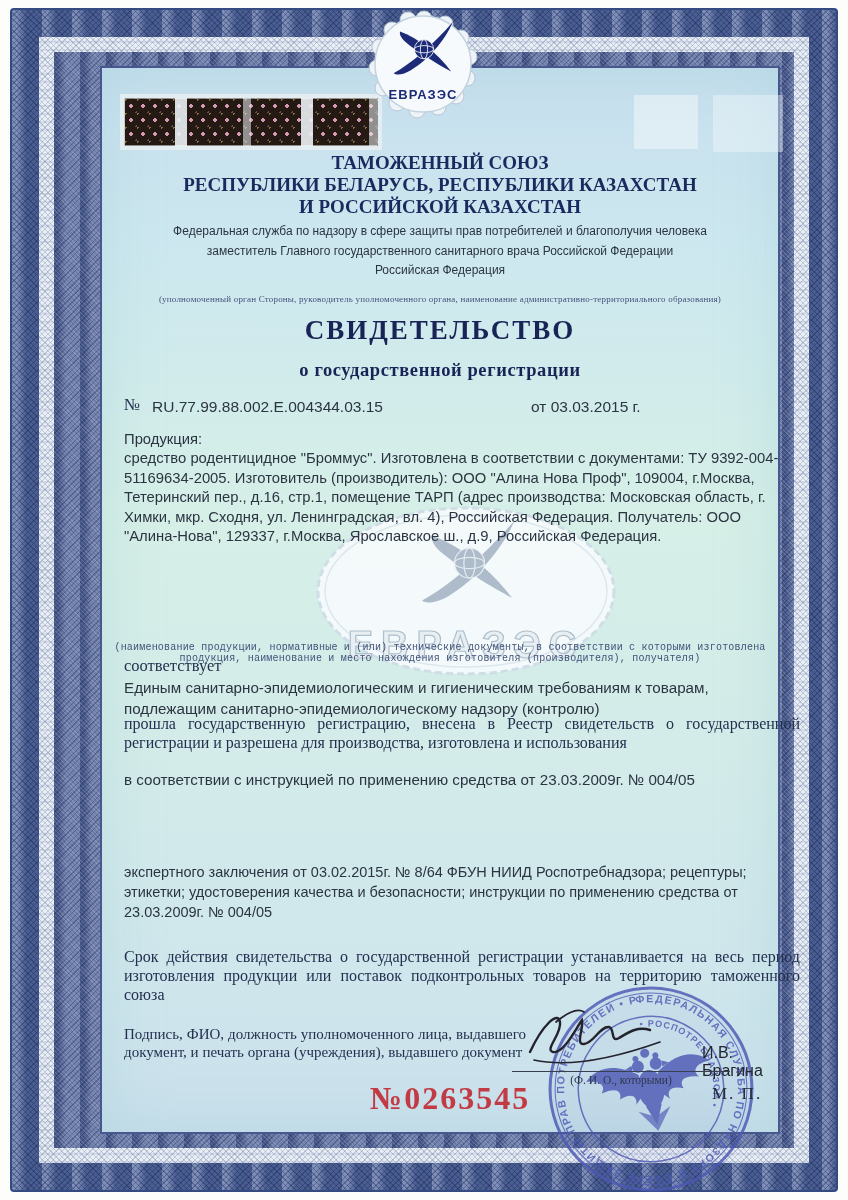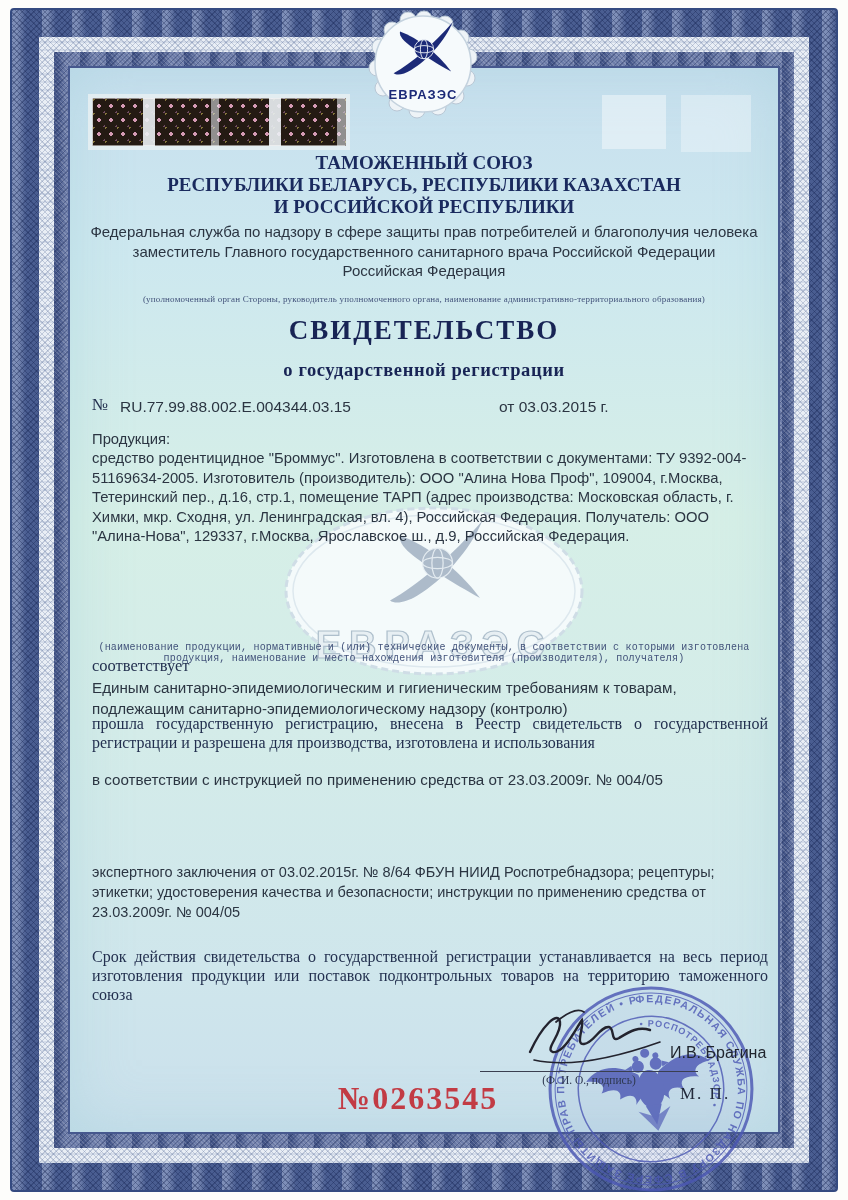--- a/index.html
+++ b/index.html
@@ -20,30 +20,30 @@
         repeating-linear-gradient(-45deg, rgba(96,116,158,.30) 0 1px, transparent 1px 4px),
         repeating-linear-gradient(0deg, rgba(120,140,180,.18) 0 2px, transparent 2px 8px);}
   .b3{height:100%;padding:16px;box-sizing:border-box;
       background-color:#57699c;
       background-image:
         repeating-linear-gradient(-45deg, rgba(18,32,78,.32) 0 1px, transparent 1px 4px),
         repeating-linear-gradient(45deg, rgba(255,255,255,.16) 0 1px, transparent 1px 3px),
         repeating-linear-gradient(90deg, rgba(24,40,88,.30) 0 4px, rgba(255,255,255,.14) 12px 26px);}
   .content{position:relative;height:100%;box-sizing:border-box;
       box-shadow:0 0 0 2px #46588e, inset 0 0 60px rgba(150,200,210,.35);
-      background:linear-gradient(180deg,#c7dfee 0%,#cde8ef 18%,#d6efe7 42%,#d4ece9 62%,#cfe6ec 85%,#cae0ec 100%);}
+      background:linear-gradient(180deg,#c7dfee 0%,#cde8ef 18%,#d6efe7 42%,#d4ece9 62%,#cfe6ec 85%,#cae0ec 100%);margin-left:32px;}
   
   .ser{font-family:"Liberation Serif",serif;color:#23304f;}
   .san{font-family:"Liberation Sans",sans-serif;color:#2b3542;}
   .abs{position:absolute;z-index:2;}
   .ctr{left:0;right:0;text-align:center;}
   .just{text-align:justify;}
   
   .hdr-bold{font-family:"Liberation Serif",serif;font-weight:bold;font-size:19px;line-height:22px;color:#1a2a5e;}
-  .hdr-reg{font-size:15px;line-height:19.5px;color:#2b3542;}
+  .hdr-reg{font-size:12px;line-height:19.5px;color:#2b3542;}
   .cap-tiny{font-family:"Liberation Serif",serif;font-size:9px;color:#42527a;letter-spacing:.2px;}
   .title{font-family:"Liberation Serif",serif;font-weight:bold;font-size:27px;letter-spacing:2px;color:#182455;}
   .subtitle{font-family:"Liberation Serif",serif;font-weight:bold;font-size:18.5px;letter-spacing:.6px;color:#182455;}
   
   .holo-wrap{left:18px;top:26px;width:262px;height:56px;background:rgba(236,241,243,.75);padding:0;}
   .holo{position:absolute;left:4px;top:4px;width:252px;height:46px;
       background-color:#241a13;
       background-image:
         repeating-linear-gradient(90deg, transparent 0 50px, rgba(235,240,244,.9) 50px 62px, transparent 62px 118px, rgba(235,240,244,.55) 118px 126px),
         radial-gradient(circle 3px at 6px 7px, #d49ab4 55%, transparent 62%),
@@ -72,21 +72,21 @@
           <div class="abs holo-wrap">
             <div class="holo"></div>
           </div>
 
           <div class="abs faint-rect" style="left:532px;top:27px;width:64px;height:54px;"></div>
           <div class="abs faint-rect" style="left:611px;top:27px;width:70px;height:57px;opacity:.8;"></div>
 
           <div class="abs ctr" style="top:84px;">
             <div class="hdr-bold">ТАМОЖЕННЫЙ СОЮЗ</div>
             <div class="hdr-bold">РЕСПУБЛИКИ БЕЛАРУСЬ, РЕСПУБЛИКИ КАЗАХСТАН</div>
-            <div class="hdr-bold">И РОССИЙСКОЙ РЕСПУБЛИКИ</div>
+            <div class="hdr-bold">И РОССИЙСКОЙ КАЗАХСТАН</div>
             <div class="hdr-reg san" style="margin-top:4px;">Федеральная служба по надзору в сфере защиты прав потребителей и благополучия человека</div>
             <div class="hdr-reg san">заместитель Главного государственного санитарного врача Российской Федерации</div>
             <div class="hdr-reg san">Российская Федерация</div>
           </div>
           <div class="abs ctr cap-tiny" style="top:226px;">(уполномоченный орган Стороны, руководитель уполномоченного органа, наименование административно-территориального образования)</div>
 
           <div class="abs ctr title" style="top:247px;">СВИДЕТЕЛЬСТВО</div>
           <div class="abs ctr subtitle" style="top:292px;">о государственной регистрации</div>
 
           <div class="abs ser" style="left:22px;top:327px;font-size:17px;">№</div>
@@ -116,23 +116,24 @@
           <div class="abs ser" style="left:22px;top:588px;font-size:16.5px;">соответствует</div>
           <div class="abs san" style="left:22px;top:609px;width:676px;font-size:15.2px;line-height:21px;">Единым санитарно-эпидемиологическим и гигиеническим требованиям к товарам, подлежащим санитарно-эпидемиологическому надзору (контролю)</div>
 
           <div class="abs ser p-ser just" style="left:22px;top:647px;width:676px;line-height:18.5px;">прошла государственную регистрацию, внесена в Реестр свидетельств о государственной регистрации и разрешена для производства, изготовлена и использования</div>
           <div class="abs san" style="left:22px;top:703px;font-size:15.2px;">в соответствии с инструкцией по применению средства от 23.03.2009г. № 004/05</div>
 
           <div class="abs san" style="left:22px;top:794px;width:656px;font-size:14.5px;line-height:20px;">экспертного заключения от 03.02.2015г. № 8/64 ФБУН НИИД Роспотребнадзора; рецептуры; этикетки; удостоверения качества и безопасности; инструкции по применению средства от 23.03.2009г. № 004/05</div>
 
           <div class="abs ser p-ser just" style="left:22px;top:879px;width:676px;">Срок действия свидетельства о государственной регистрации устанавливается на весь период изготовления продукции или поставок подконтрольных товаров на территорию таможенного союза</div>
 
+          <div class="abs ser just" style="left:22px;top:958px;width:402px;font-size:15px;line-height:17.5px;">Подпись, ФИО, должность уполномоченного лица, выдавшего документ, и печать органа (учреждения), выдавшего документ</div>
           <div class="abs san" style="left:600px;top:976px;font-size:16px;color:#20252e;z-index:7;">И.В. Брагина</div>
           <div class="abs sign-line" style="left:410px;top:1003px;width:218px;z-index:7;"></div>
-          <div class="abs ser" style="left:410px;top:1006px;width:218px;text-align:center;font-size:11.5px;color:#2e3850;z-index:7;">(Ф. И. О., подпись)</div>
+          <div class="abs ser" style="left:410px;top:1006px;width:218px;text-align:center;font-size:11.5px;color:#2e3850;z-index:7;">(Ф. И. О., которыми)</div>
           <div class="abs ser" style="left:610px;top:1016px;font-size:17px;letter-spacing:2px;color:#222a3c;z-index:7;">М. П.</div>
 
           <div class="abs serial" style="left:268px;top:1012px;">№0263545</div>
 
         </div>
       </div>
     </div>
   </div>
 
   <svg class="abs" style="left:367px;top:6px;z-index:4;" width="114" height="116" viewBox="0 0 114 114">

